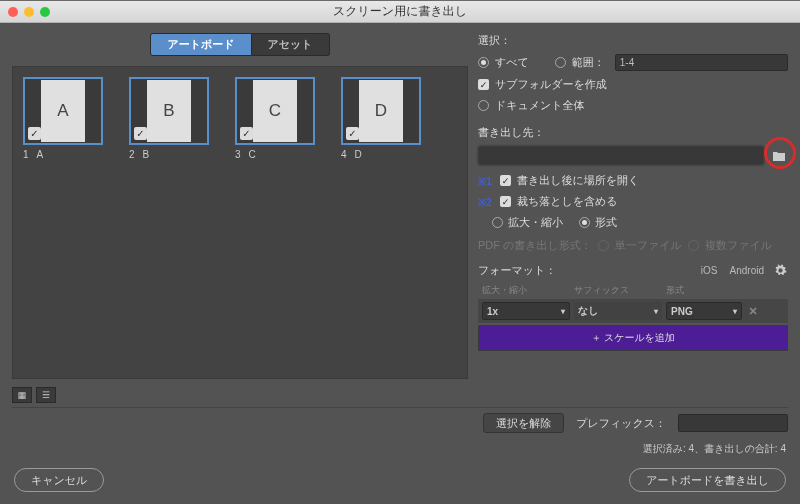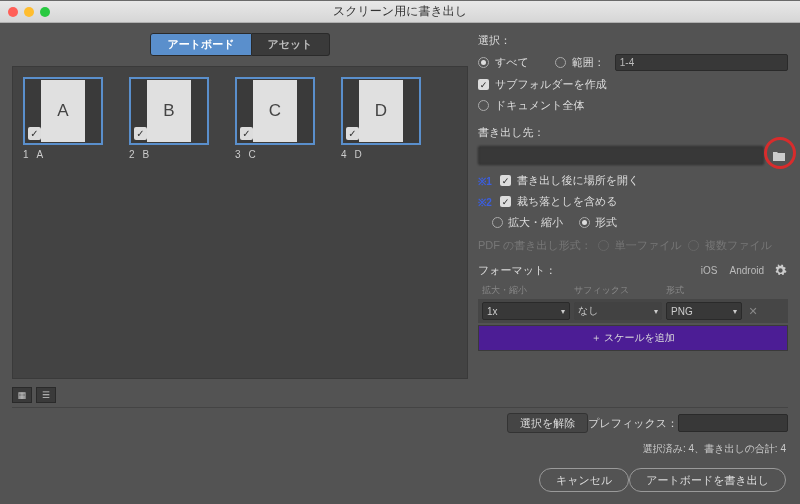--- a/index.html
+++ b/index.html
@@ -39,31 +39,31 @@
 .folder-btn { width: 18px; height: 16px; display: flex; align-items: center; justify-content: center; cursor: pointer; }
 .red-circle { position: absolute; width: 32px; height: 32px; border: 3px solid #d82c2c; border-radius: 50%; pointer-events: none; }
 .annot { color: #3b5fe0; font-weight: bold; margin-right: 2px; font-size: 10px; }
 .small-radio-row { display: flex; gap: 16px; margin-left: 14px; margin-bottom: 8px; }
 .disabled { color: #777; }
 .platform-row { display: flex; align-items: center; margin-bottom: 6px; }
 .platform-btn { font-size: 10px; color: #bbb; padding: 2px 6px; cursor: pointer; }
 .gear { width: 14px; height: 14px; cursor: pointer; color: #ccc; margin-left: 4px; }
 .format-header { display: flex; font-size: 9px; color: #888; padding: 0 4px; margin-bottom: 2px; }
 .fh1 { width: 92px; } .fh2 { width: 92px; } .fh3 { flex: 1; }
-.format-row { display: flex; gap: 4px; align-items: center; background: #464646; padding: 3px 4px; }
+.format-row { display: flex; gap: 4px; align-items: center; background: #464646; padding: 3px 4px; font-weight: bold; }
 .sel { height: 18px; background: #383838; border: 1px solid #2a2a2a; border-radius: 2px; color: #ccc; font-size: 10px; padding: 0 16px 0 4px; position: relative; display: flex; align-items: center; }
 .sel::after { content: "▾"; position: absolute; right: 4px; font-size: 8px; }
 .sel1 { width: 88px; } .sel2 { width: 88px; background: #424242; border: none; } .sel3 { width: 76px; }
 .x-rm { width: 14px; color: #888; cursor: pointer; text-align: center; }
 .add-scale { text-align: center; padding: 5px; border: 1px solid #3a3a3a; background: #4c1d95; margin-top: 2px; cursor: pointer; font-size: 10px; }
-.mid-row { display: flex; align-items: center; justify-content: space-between; padding: 6px 12px; height: 30px; }
+.mid-row { display: flex; align-items: center; justify-content: space-between; padding: 6px 12px; gap: 12px; height: 30px; }
 .ghost-btn { height: 20px; padding: 0 12px; background: #454545; border: 1px solid #333; border-radius: 3px; color: #ddd; font-size: 11px; cursor: pointer; display: inline-flex; align-items: center; }
 .prefix-in { width: 110px; height: 18px; background: #383838; border: 1px solid #2a2a2a; border-radius: 2px; }
 .status-row { text-align: right; padding: 4px 14px; font-size: 10px; color: #ccc; }
-.footer { display: flex; justify-content: flex-end; padding: 8px 14px 12px 14px; }
+.footer { display: flex; justify-content: space-between; padding: 8px 14px 12px 14px; }
 .btn { height: 24px; padding: 0 16px; background: #535353; border: 1px solid #9a9a9a; border-radius: 12px; color: #ddd; font-size: 11px; cursor: pointer; display: inline-flex; align-items: center; }
 .divider { height: 1px; background: #444; margin: 0 12px; }
 </style>
 </head>
 <body>
 
 <div class="window">
   <div class="titlebar">
     <div class="traffic">
       <div class="tl r"></div>

